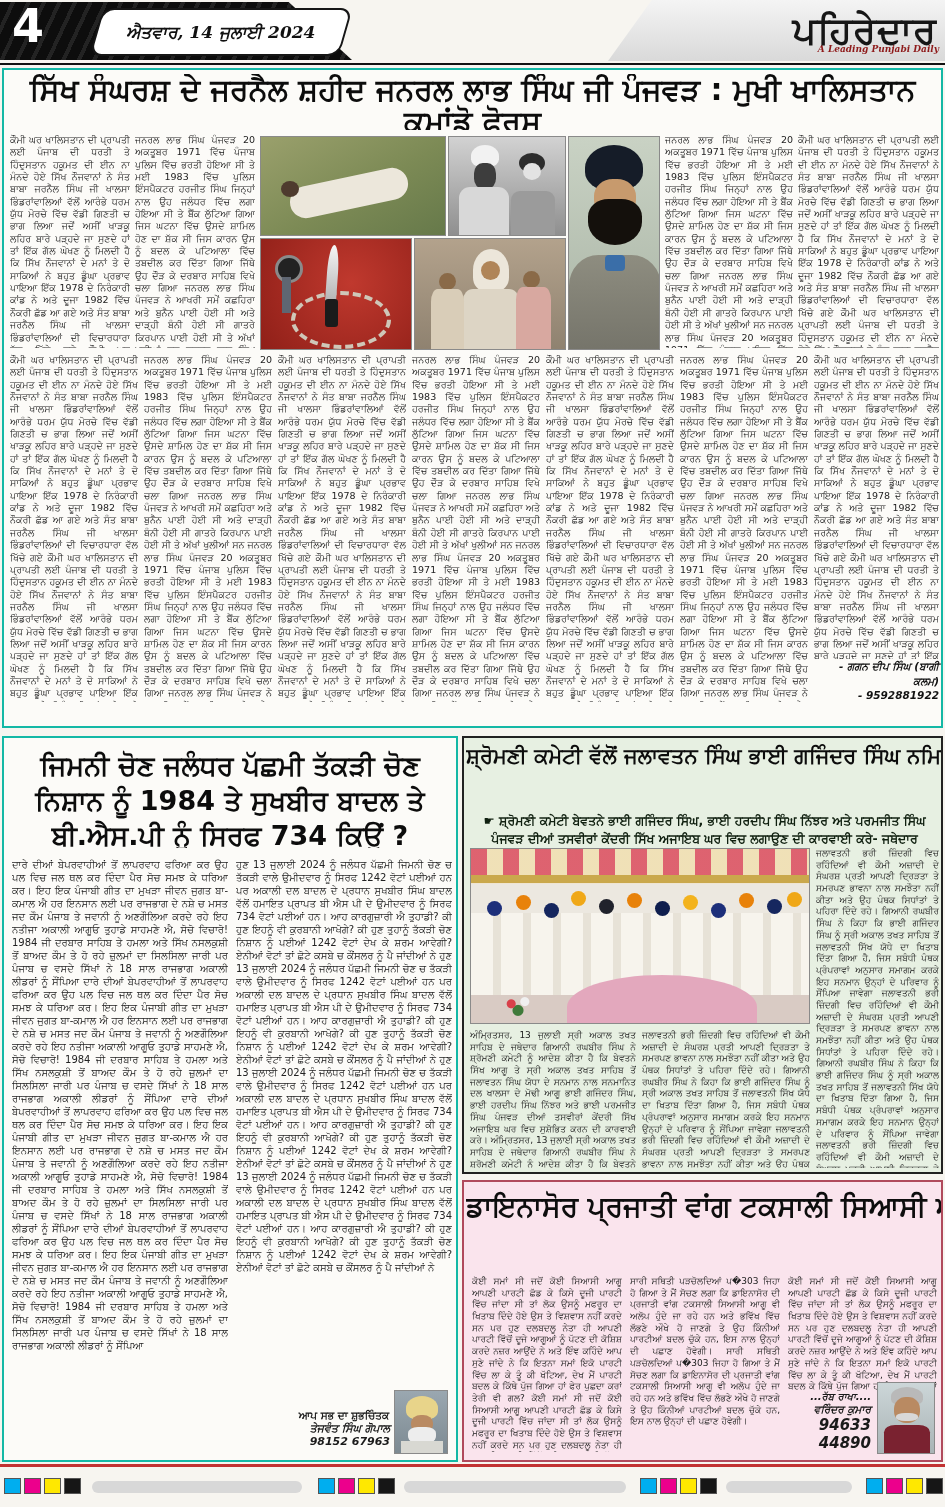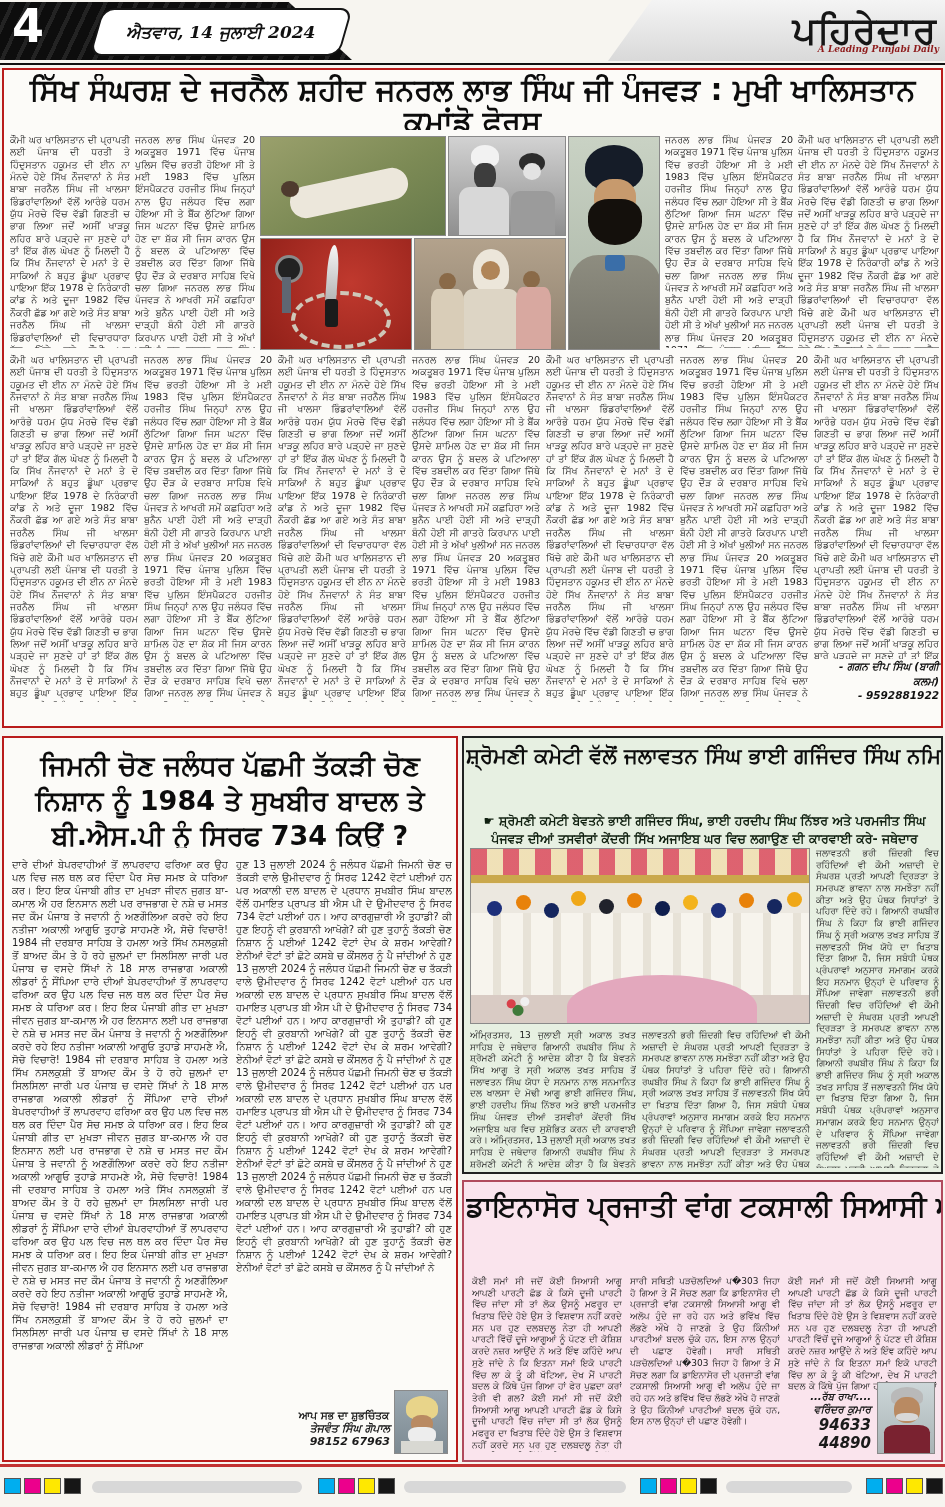--- a/index.html
+++ b/index.html
@@ -17,21 +17,21 @@
   .date-box span{transform:skewX(16deg);font-family:"DejaVu Serif","Liberation Serif",serif;
       font-style:italic;font-weight:bold;font-size:17px;color:#111;}
   .mast{position:absolute;left:608px;top:0;width:337px;height:61px;
       background:linear-gradient(#f4f4f4,#d9d9d9);
       clip-path:polygon(13% 0,100% 0,100% 100%,0 100%);}
   .mast-tag{position:absolute;right:6px;top:3px;font-family:"DejaVu Serif","Liberation Serif",serif;
       font-style:italic;font-weight:bold;font-size:9px;color:#8e1a1a;margin-top:41px;}
   .mast-title{position:absolute;right:8px;top:12px;font-size:37px;font-weight:bold;color:#161616;letter-spacing:1px;line-height:1;}
   .hdr-rule{position:absolute;left:0;top:63px;width:945px;height:2px;background:#111;}
   
-  .box{position:absolute;background:#fcfbf8;border:2px solid #b91c1c;box-sizing:border-box;}
+  .box{position:absolute;background:#fcfbf8;border:2px solid #14b8a6;box-sizing:border-box;}
   .ncol{position:absolute;font-size:9.5px;line-height:1.3;text-align:justify;color:#222;
         overflow:hidden;word-break:break-word;}
   .photo{position:absolute;overflow:hidden;border:1px solid #8a8a8a;box-sizing:border-box;}
   .ph-el{position:absolute;}
   
   #mainbox{left:2px;top:68px;width:941px;height:660px;}
   .main-hl{position:absolute;left:4px;top:4px;width:929px;height:56px;text-align:center;
       font-size:30px;font-weight:bold;line-height:1.05;color:#0c0c0c;overflow:hidden;}
   
   #collage{position:absolute;left:256px;top:66px;width:400px;height:214px;}

